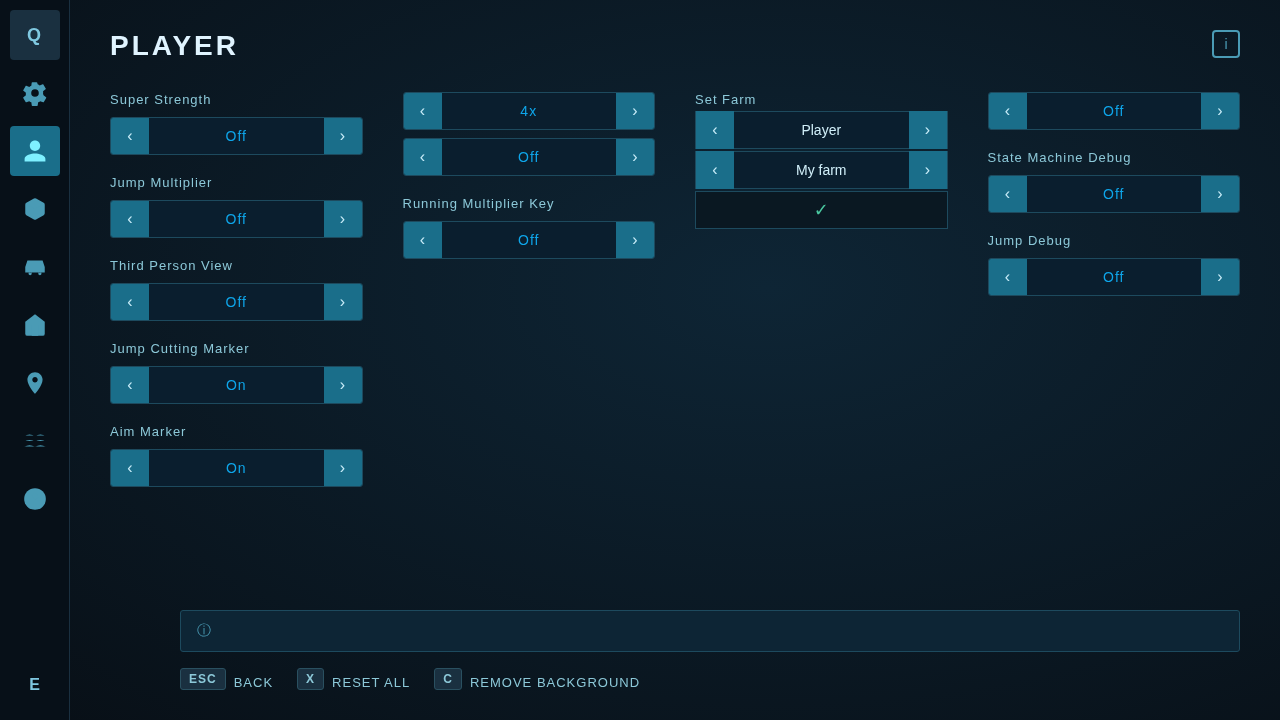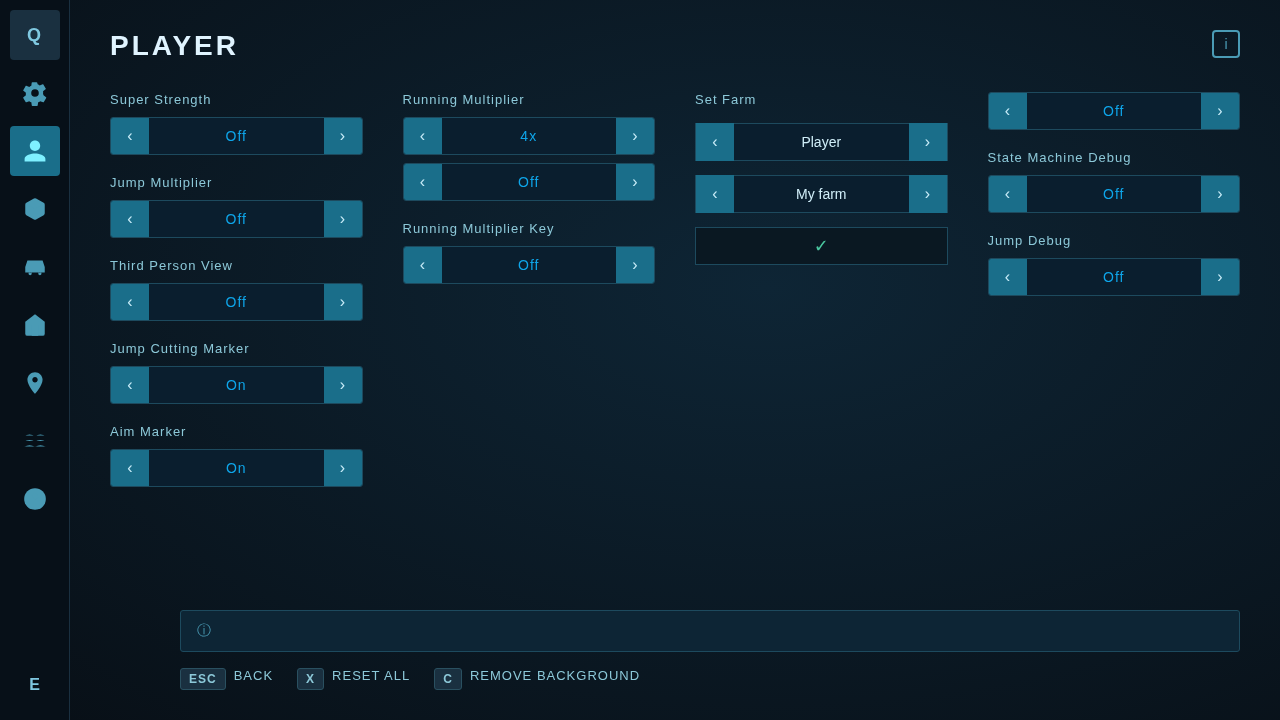--- a/index.html
+++ b/index.html
@@ -147,21 +147,21 @@
       text-align: center;
       font-size: 14px;
       letter-spacing: 1px;
       color: #0ea5e9;
     }
 
     
     .set-farm-container {
       display: flex;
       flex-direction: column;
-      gap: 12px;
+      gap: 0;
     }
 
     .farm-row {
       display: flex;
       align-items: center;
       background: #0a1e2e;
       border: 1px solid #1d4a5e;
       height: 38px;
       margin-bottom: 2px;
     }
@@ -226,21 +226,21 @@
     }
 
     .key-bar {
       display: flex;
       gap: 24px;
       align-items: center;
     }
 
     .key-btn {
       display: flex;
-      align-items: flex-start;
+      align-items: flex-end;
       gap: 8px;
     }
 
     .key-badge {
       background: #1a3040;
       border: 1px solid #2a5060;
       border-radius: 3px;
       padding: 3px 8px;
       font-size: 12px;
       color: #8cc8d8;
@@ -383,21 +383,20 @@
           <span class="spinner-value">On</span>
           <button class="spinner-btn">›</button>
         </div>
       </div>
 
     </div>
 
     <div class="col-settings">
 
       <div class="setting-group">
-        <div class="setting-label">Running Multiplier</div>
         <div class="spinner">
           <button class="spinner-btn">‹</button>
           <span class="spinner-value">4x</span>
           <button class="spinner-btn">›</button>
         </div>
 
         <div class="spinner" style="margin-top:2px;">
           <button class="spinner-btn">‹</button>
           <span class="spinner-value">Off</span>
           <button class="spinner-btn">›</button>

